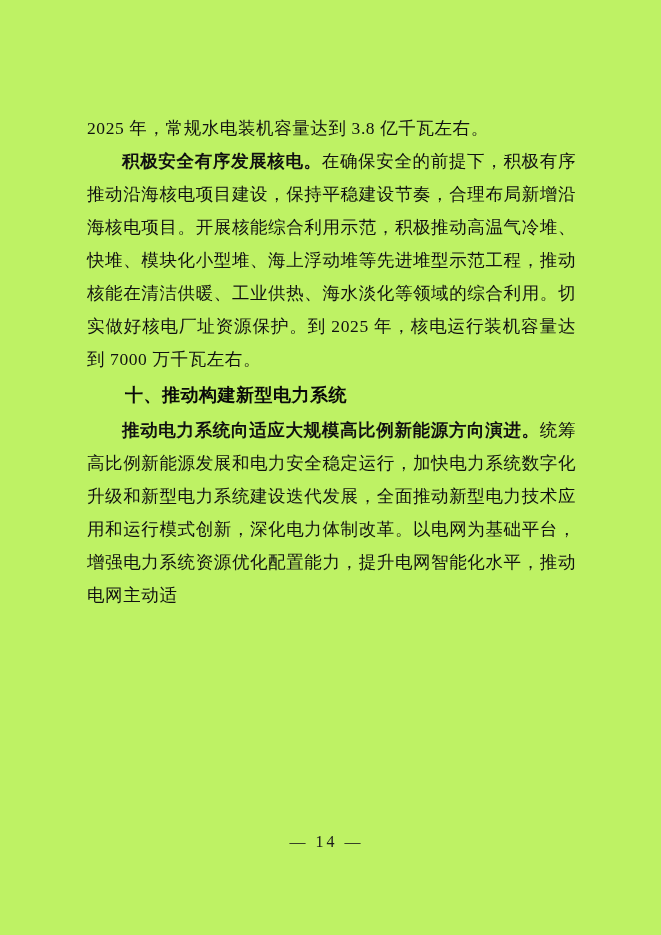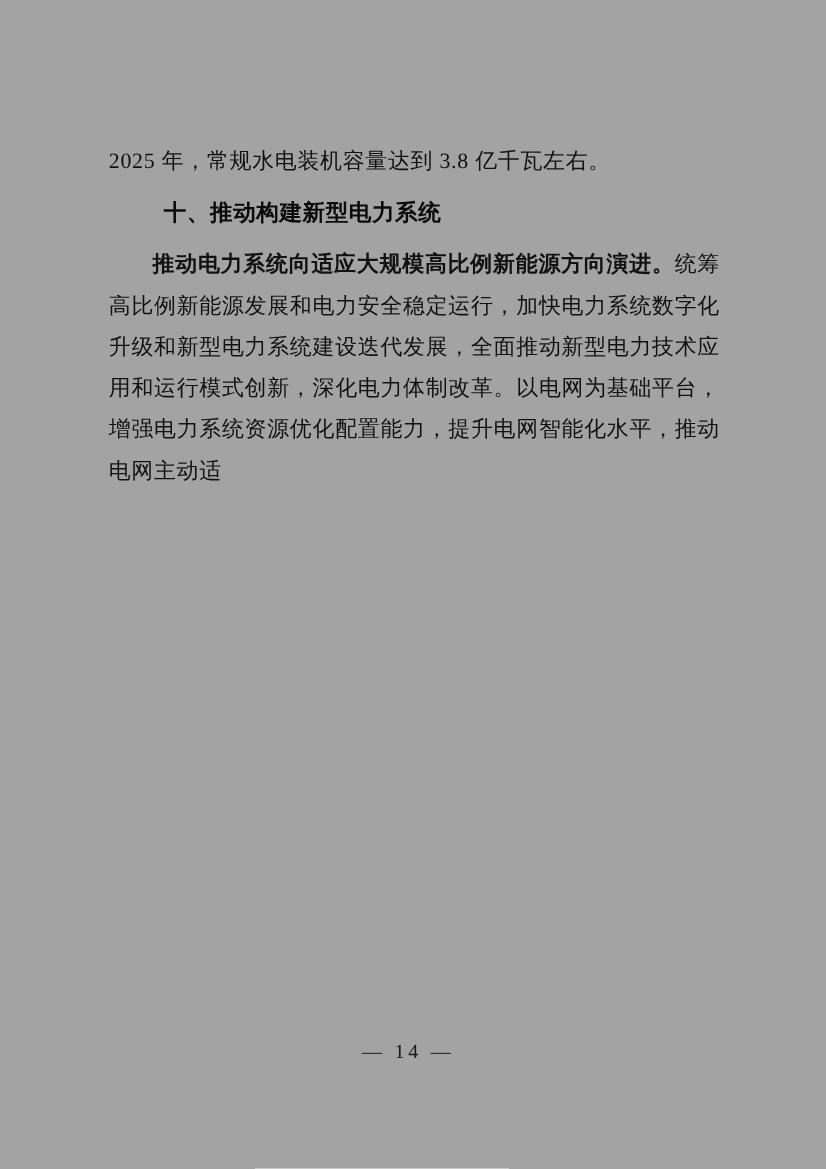--- a/index.html
+++ b/index.html
@@ -4,21 +4,21 @@
 <style>
   html, body {
     margin: 0;
     padding: 0;
     background: #ffffff;
   }
   .page {
     position: relative;
     width: 661px;
     height: 935px;
-    background: #a3a3a3;
+    background: #bef264;
     overflow: hidden;
     font-family: "Liberation Serif", "DejaVu Serif", serif;
     color: #111111;
   }
   .content {
     position: absolute;
     left: 87px;
     top: 112px;
     width: 489px;
   }
@@ -30,21 +30,21 @@
     text-justify: inter-character;
     letter-spacing: 0.6px;
   }
   .para.indent {
     text-indent: 2em;
   }
   .lead {
     font-weight: bold;
   }
   .section-heading {
-    margin: 8px;
+    margin: 2px;
     font-family: "Liberation Sans", "DejaVu Sans", sans-serif;
     font-weight: bold;
     font-size: 18px;
     line-height: 34px;
     text-indent: 2em;
     letter-spacing: 0.5px;
     color: #0a0a0a;
   }
   .page-footer {
     position: absolute;
@@ -59,20 +59,21 @@
   }
 </style>
 </head>
 <body>
 
 <div class="page">
   <div class="content">
 
     <p class="para"><span>2025 年，常规水电装机容量达到 3.8 亿千瓦左右。</span></p>
 
+    <p class="para indent"><span class="lead">积极安全有序发展核电。</span><span>在确保安全的前提下，积极有序推动沿海核电项目建设，保持平稳建设节奏，合理布局新增沿海核电项目。开展核能综合利用示范，积极推动高温气冷堆、快堆、模块化小型堆、海上浮动堆等先进堆型示范工程，推动核能在清洁供暖、工业供热、海水淡化等领域的综合利用。切实做好核电厂址资源保护。到 2025 年，核电运行装机容量达到 7000 万千瓦左右。</span></p>
 
 
     <h2 class="section-heading">十、推动构建新型电力系统</h2>
 
     <p class="para indent"><span class="lead">推动电力系统向适应大规模高比例新能源方向演进。</span><span>统筹高比例新能源发展和电力安全稳定运行，加快电力系统数字化升级和新型电力系统建设迭代发展，全面推动新型电力技术应用和运行模式创新，深化电力体制改革。以电网为基础平台，增强电力系统资源优化配置能力，提升电网智能化水平，推动电网主动适</span></p>
 
   </div>
 
   <div class="page-footer">— 14 —</div>
 </div>

